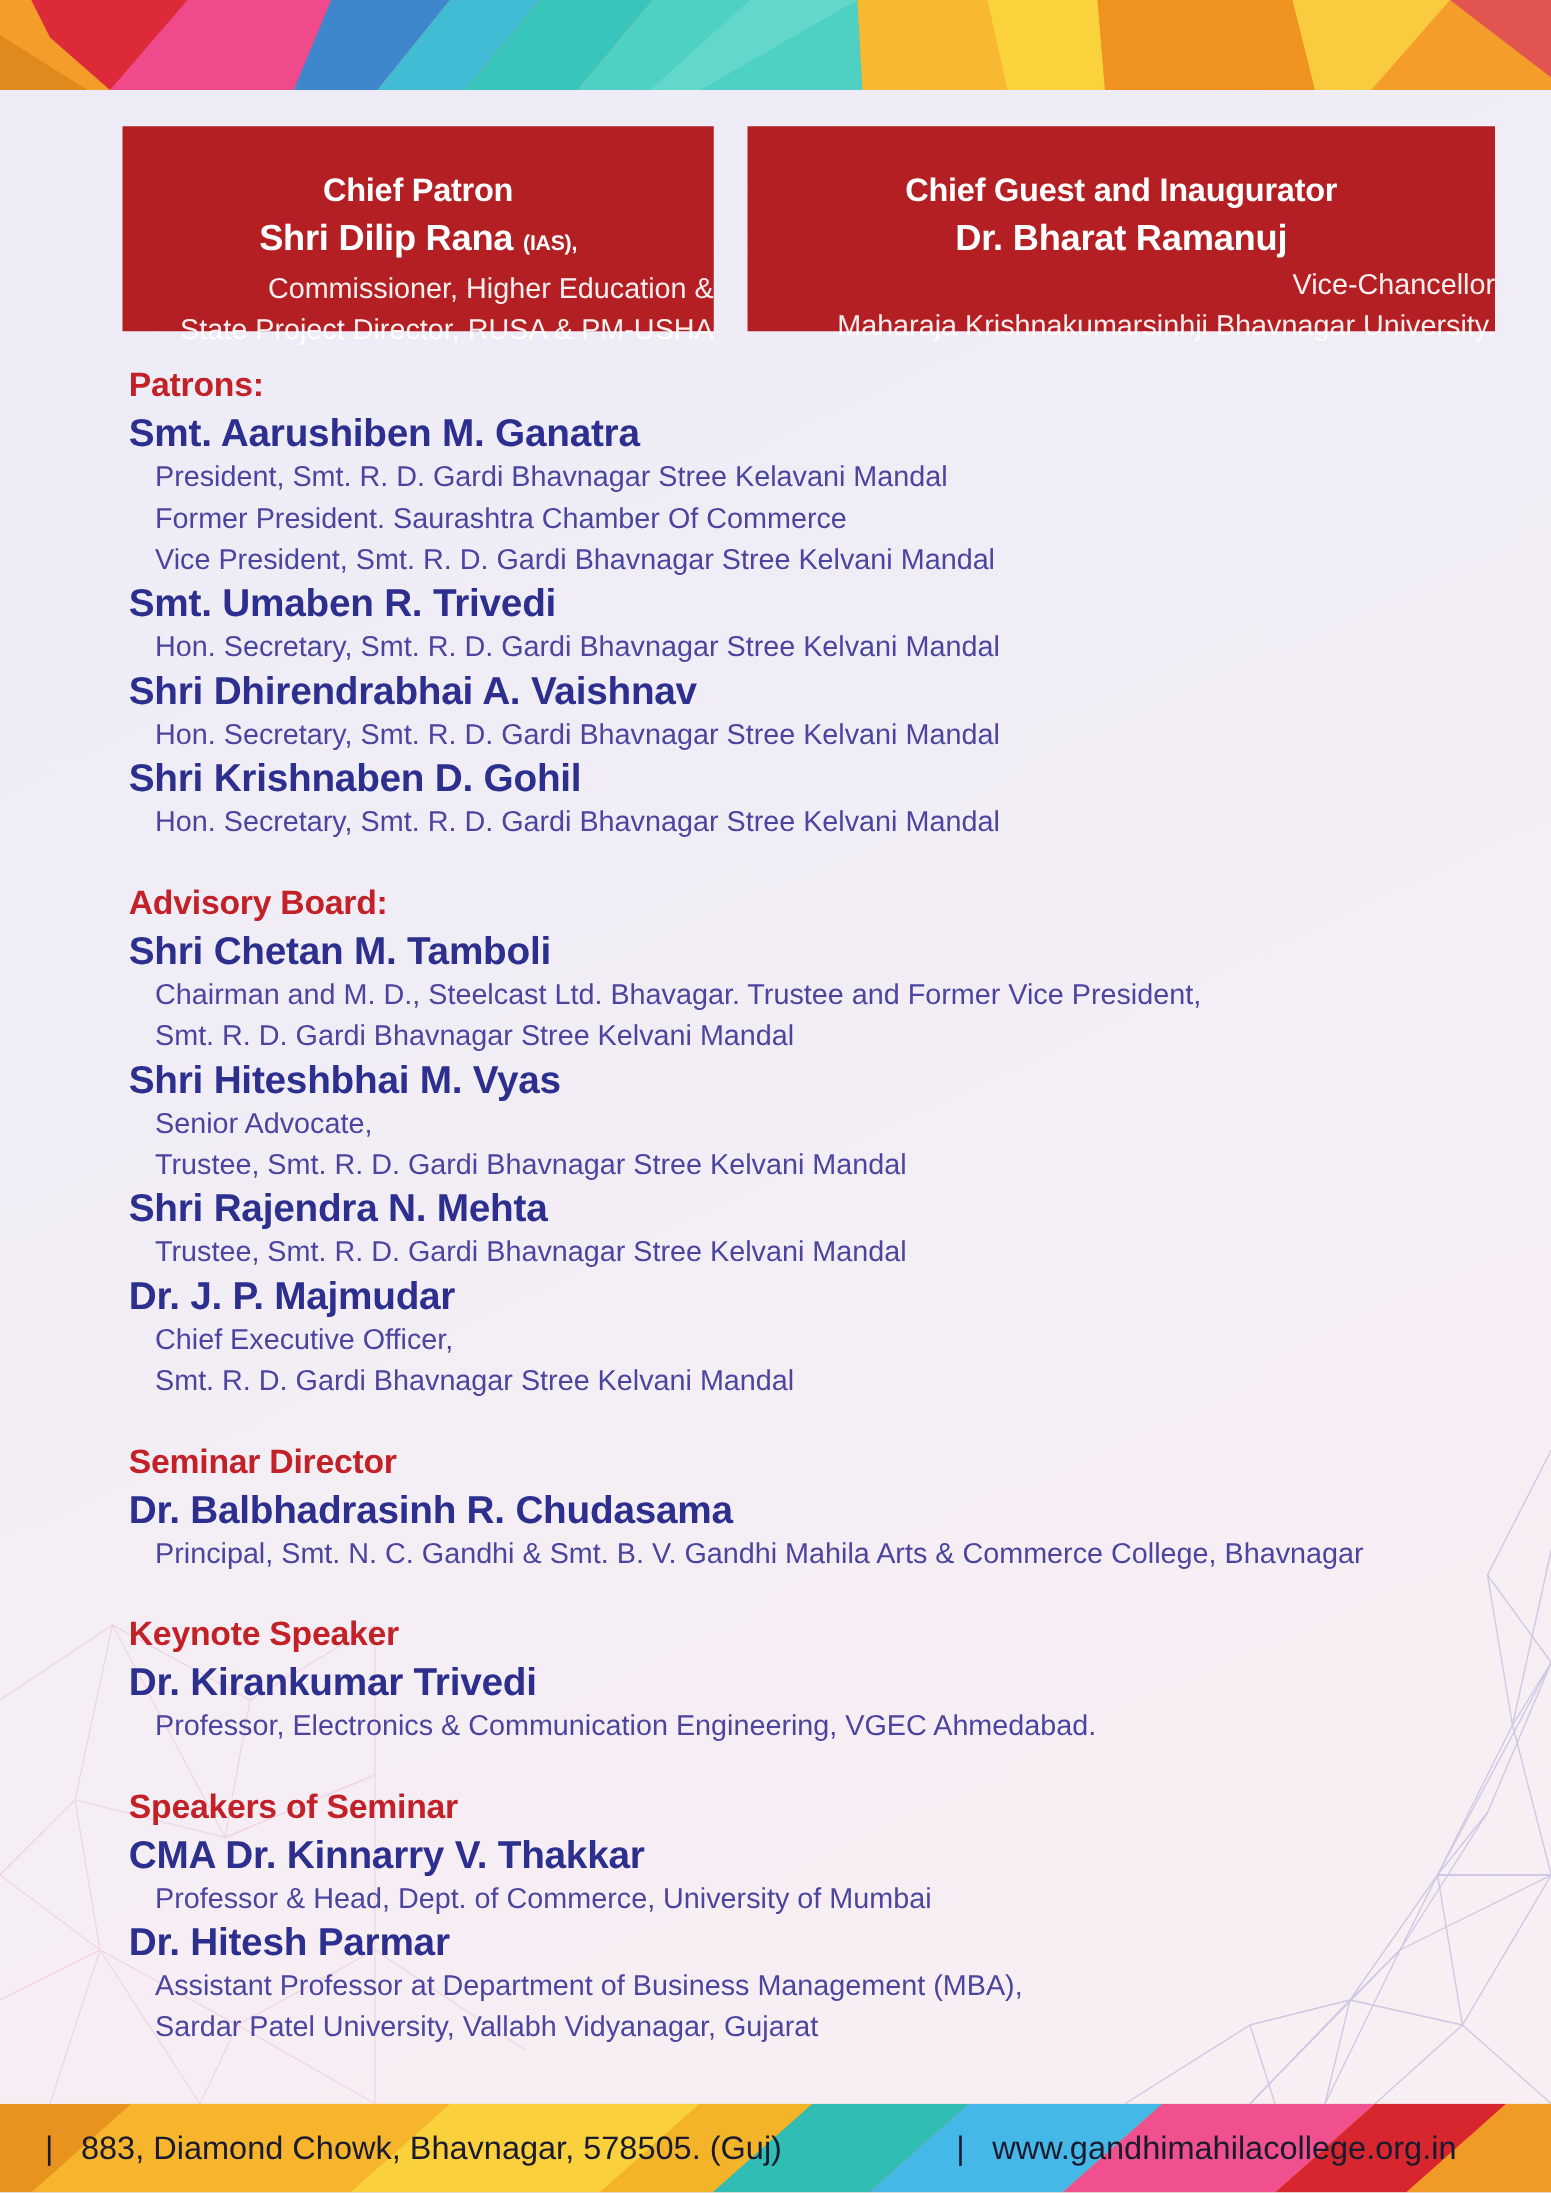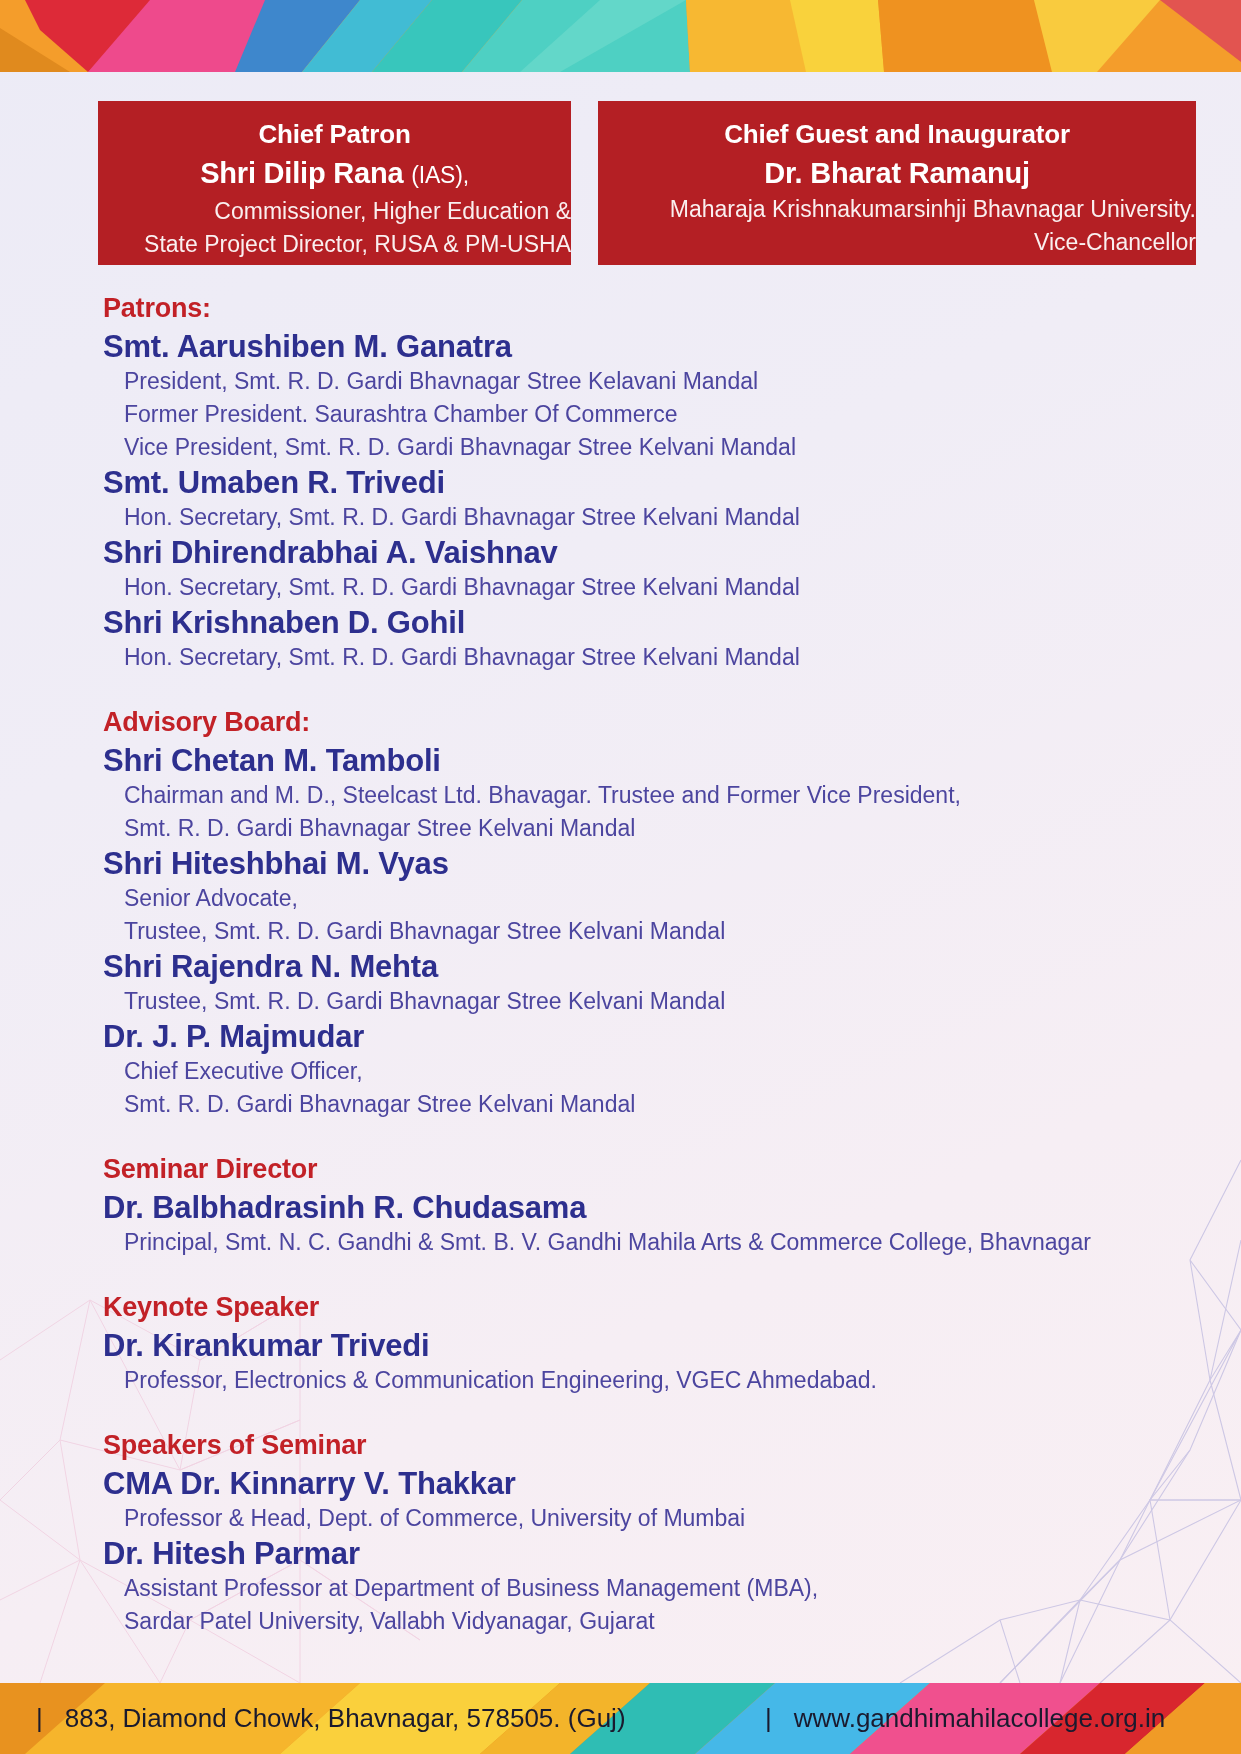--- a/index.html
+++ b/index.html
@@ -9,27 +9,27 @@
     background:linear-gradient(155deg,#ecebf6 0%, #f0edf6 35%, #f6eef4 70%, #f9eff3 100%);
   }
   
   .mesh{position:absolute; left:0; top:0; width:1241px; height:1754px; pointer-events:none;}
   
   .banner{display:block; width:1241px; height:72px;}
   
   .boxes{position:absolute; left:98px; top:101px; width:1098px; display:flex; gap:27px;}
   .red-box{
     background:#b41f24; color:#fff; height:164px; box-sizing:border-box;
-    padding-top:13px; text-align:center;
+    padding-top:31px; text-align:center;
   }
   .red-box.left{width:473px;}
   .red-box.right{width:598px;}
   .box-title{font-size:26px; font-weight:700; letter-spacing:-0.2px; line-height:40px;}
   .box-name{font-size:29px; font-weight:700; letter-spacing:-0.2px; line-height:39px;}
-  .box-name .suffix{font-size:23px; font-weight:400;text-align:center;}
+  .box-name .suffix{font-size:17px; font-weight:700;text-align:center;}
   .box-line{font-size:23px; font-weight:400; color:rgba(255,255,255,0.93); line-height:33px;text-align:right;}
   
   .content{position:absolute; left:103px; top:288px; width:1085px;}
   .section + .section{margin-top:28px;}
   .section-heading{font-size:27px; font-weight:700; color:#c22127; line-height:40px; letter-spacing:-0.2px;}
   .person-name{font-size:31px; font-weight:700; color:#2d2f8e; line-height:37px; letter-spacing:-0.2px;}
   .person-role{font-size:23px; font-weight:400; color:#4c459f; line-height:33px;margin-left:21px;}
   
   .footer{position:absolute; left:0; bottom:0; width:1241px; height:71px;}
   .footer svg{position:absolute; left:0; top:0; display:block;}
@@ -89,22 +89,22 @@
   <div class="boxes">
     <div class="red-box left">
       <div class="box-title">Chief Patron</div>
       <div class="box-name"><span>Shri Dilip Rana</span> <span class="suffix">(IAS),</span></div>
       <div class="box-line">Commissioner, Higher Education &amp;</div>
       <div class="box-line">State Project Director, RUSA &amp; PM-USHA</div>
     </div>
     <div class="red-box right">
       <div class="box-title">Chief Guest and Inaugurator</div>
       <div class="box-name">Dr. Bharat Ramanuj</div>
+      <div class="box-line">Vice-Chancellor</div>
       <div class="box-line">Maharaja Krishnakumarsinhji Bhavnagar University.</div>
-      <div class="box-line">Vice-Chancellor</div>
     </div>
   </div>
 
   <div class="content">
 
     <div class="section">
       <div class="section-heading">Patrons:</div>
       <div class="person-name">Smt. Aarushiben M. Ganatra</div>
       <div class="person-role">President, Smt. R. D. Gardi Bhavnagar Stree Kelavani Mandal</div>
       <div class="person-role">Former President. Saurashtra Chamber Of Commerce</div>

